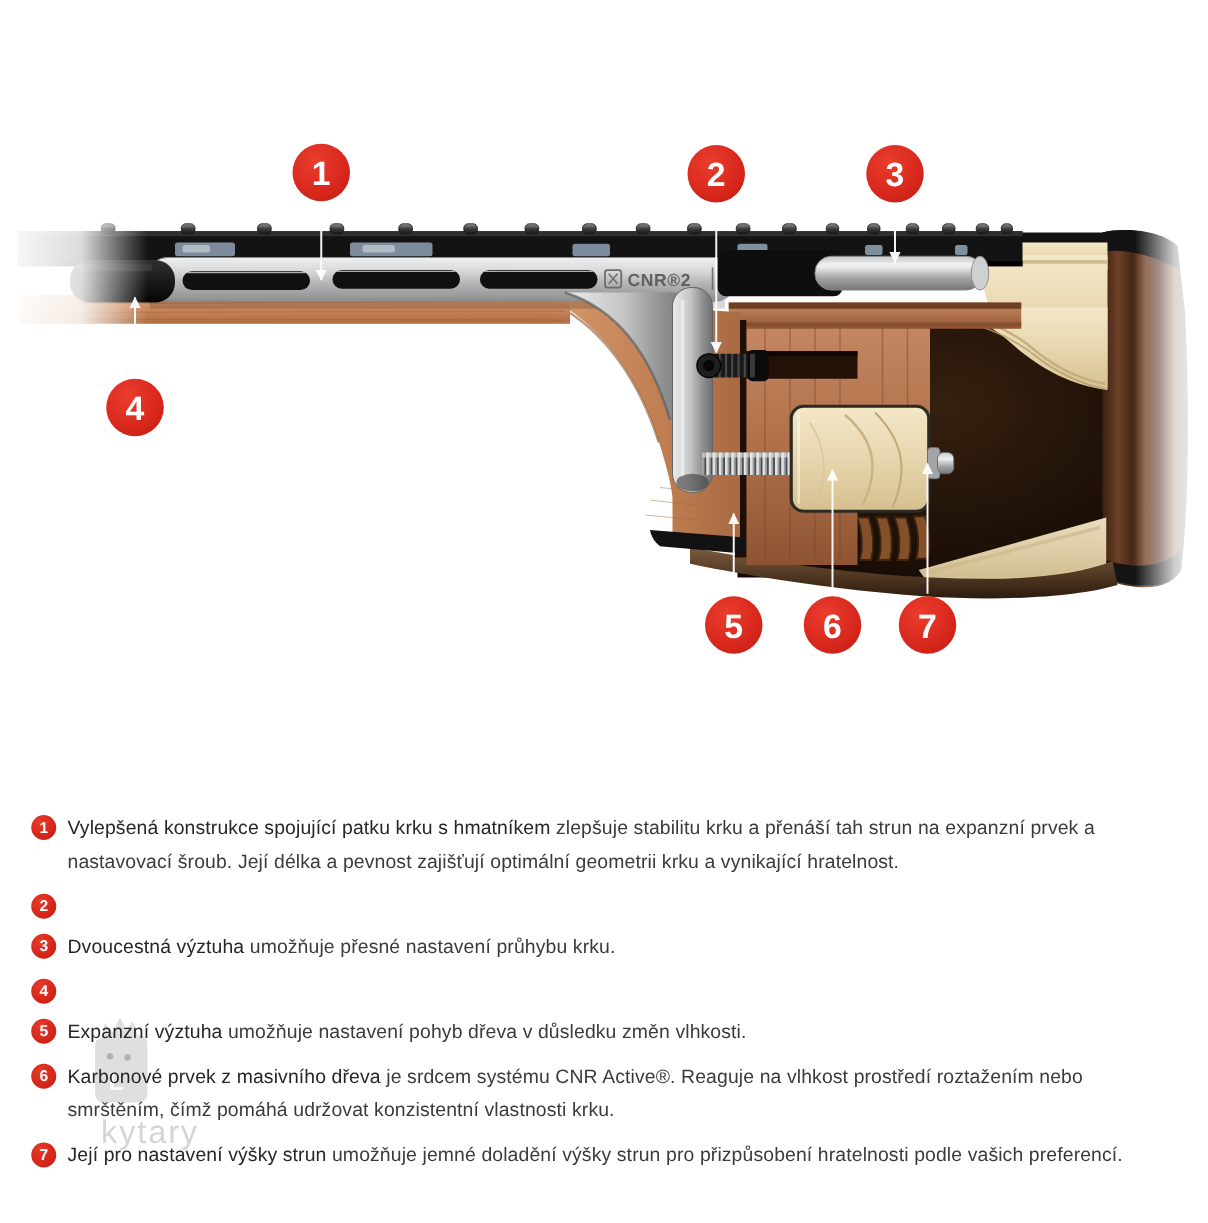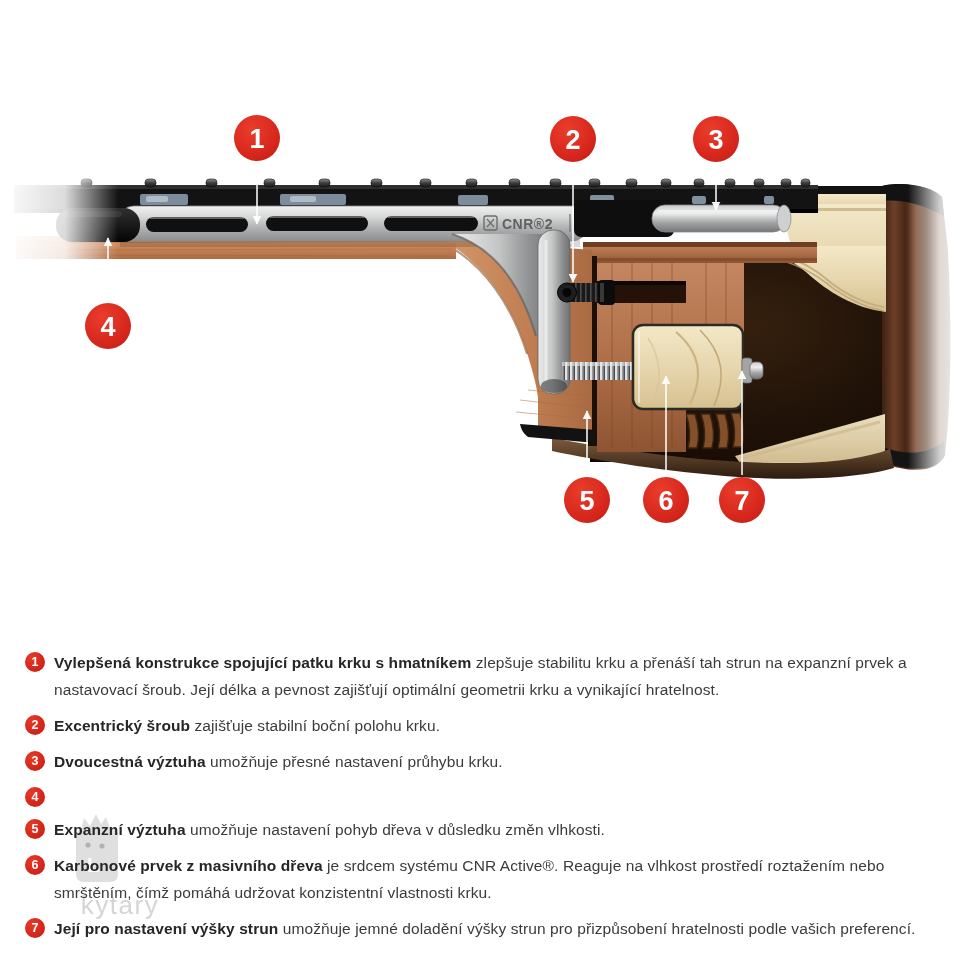--- a/index.html
+++ b/index.html
@@ -13,21 +13,21 @@
   .legend { position: absolute; left: 25px; top: 649px; width: 916px; z-index: 2; }
   .legend-item { display: flex; gap: 9px; margin-bottom: 9px; }
   .legend-num {
     flex: 0 0 20px; width: 20px; height: 20px; border-radius: 50%;
     background: radial-gradient(circle at 35% 30%, #e63a29, #cf2117 75%);
     color: #fff; font-weight: bold; font-size: 12.5px;
     display: flex; align-items: center; justify-content: center;
     margin-top: 3px;
   }
   .legend-text { font-size: 15.5px; line-height: 27px; color: #3b3b3b; max-width: 878px; letter-spacing: 0.1px; }
-  .legend-text b { color: #262626; font-weight: 700; }
+  .legend-text b { color: #262626; font-weight: 400; }
 
   .watermark { position: absolute; left: 50px; top: 812px; width: 140px; z-index: 1; opacity: 0.75; }
   .watermark-text {
     font-size: 26px; letter-spacing: 1.5px; color: #c7c7c7; margin-top: 2px;
     font-weight: 400;
     text-align: center;
   }
 </style>
 </head>
 <body>
@@ -369,21 +369,20 @@
     <div class="watermark-text">kytary</div>
   </div>
 
   <section class="legend">
     <div class="legend-item">
       <span class="legend-num">1</span>
       <p class="legend-text"><b>Vylepšená konstrukce spojující patku krku s hmatníkem</b><span> zlepšuje stabilitu krku a přenáší tah strun na expanzní prvek a nastavovací šroub. Její délka a pevnost zajišťují optimální geometrii krku a vynikající hratelnost.</span></p>
     </div>
     <div class="legend-item">
       <span class="legend-num">2</span>
-      <p class="legend-text"><b>Excentrický šroub</b><span> zajišťuje stabilní boční polohu krku.</span></p>
     </div>
     <div class="legend-item">
       <span class="legend-num">3</span>
       <p class="legend-text"><b>Dvoucestná výztuha</b><span> umožňuje přesné nastavení průhybu krku.</span></p>
     </div>
     <div class="legend-item">
       <span class="legend-num">4</span>
     </div>
     <div class="legend-item">
       <span class="legend-num">5</span>

